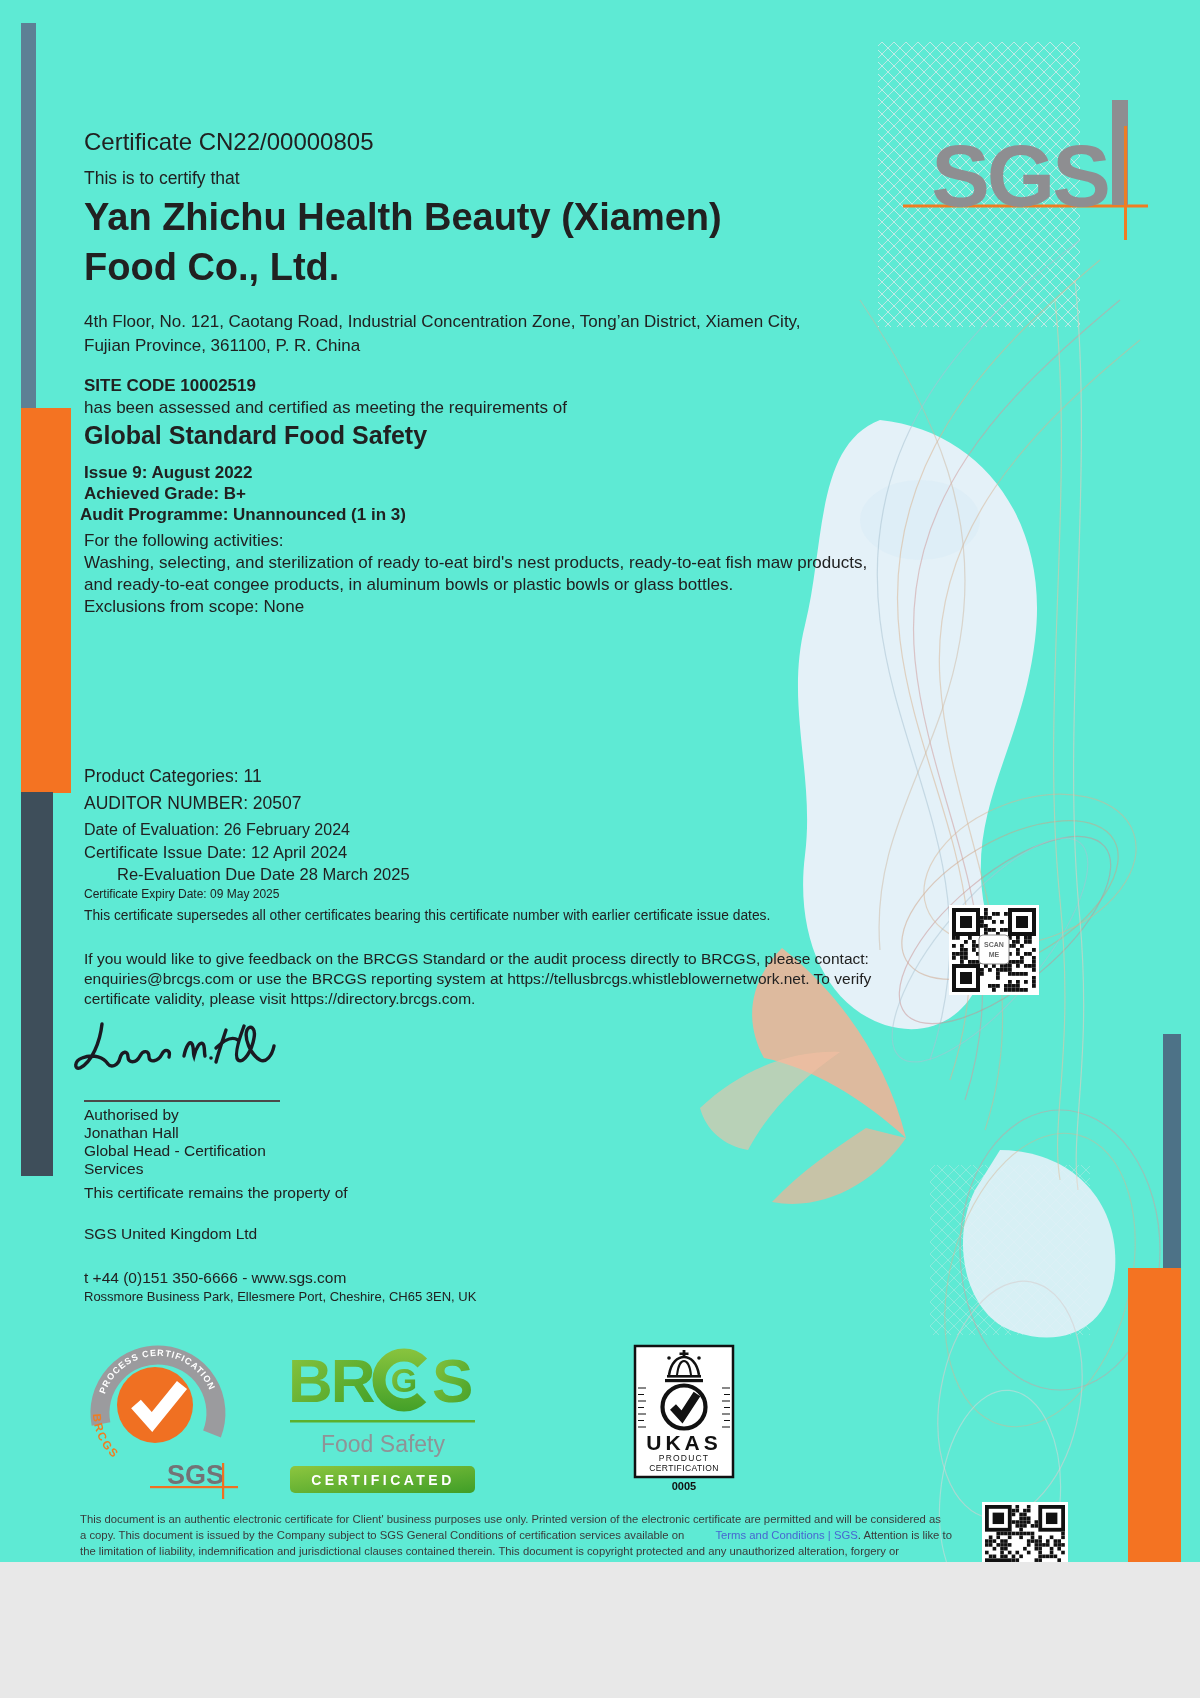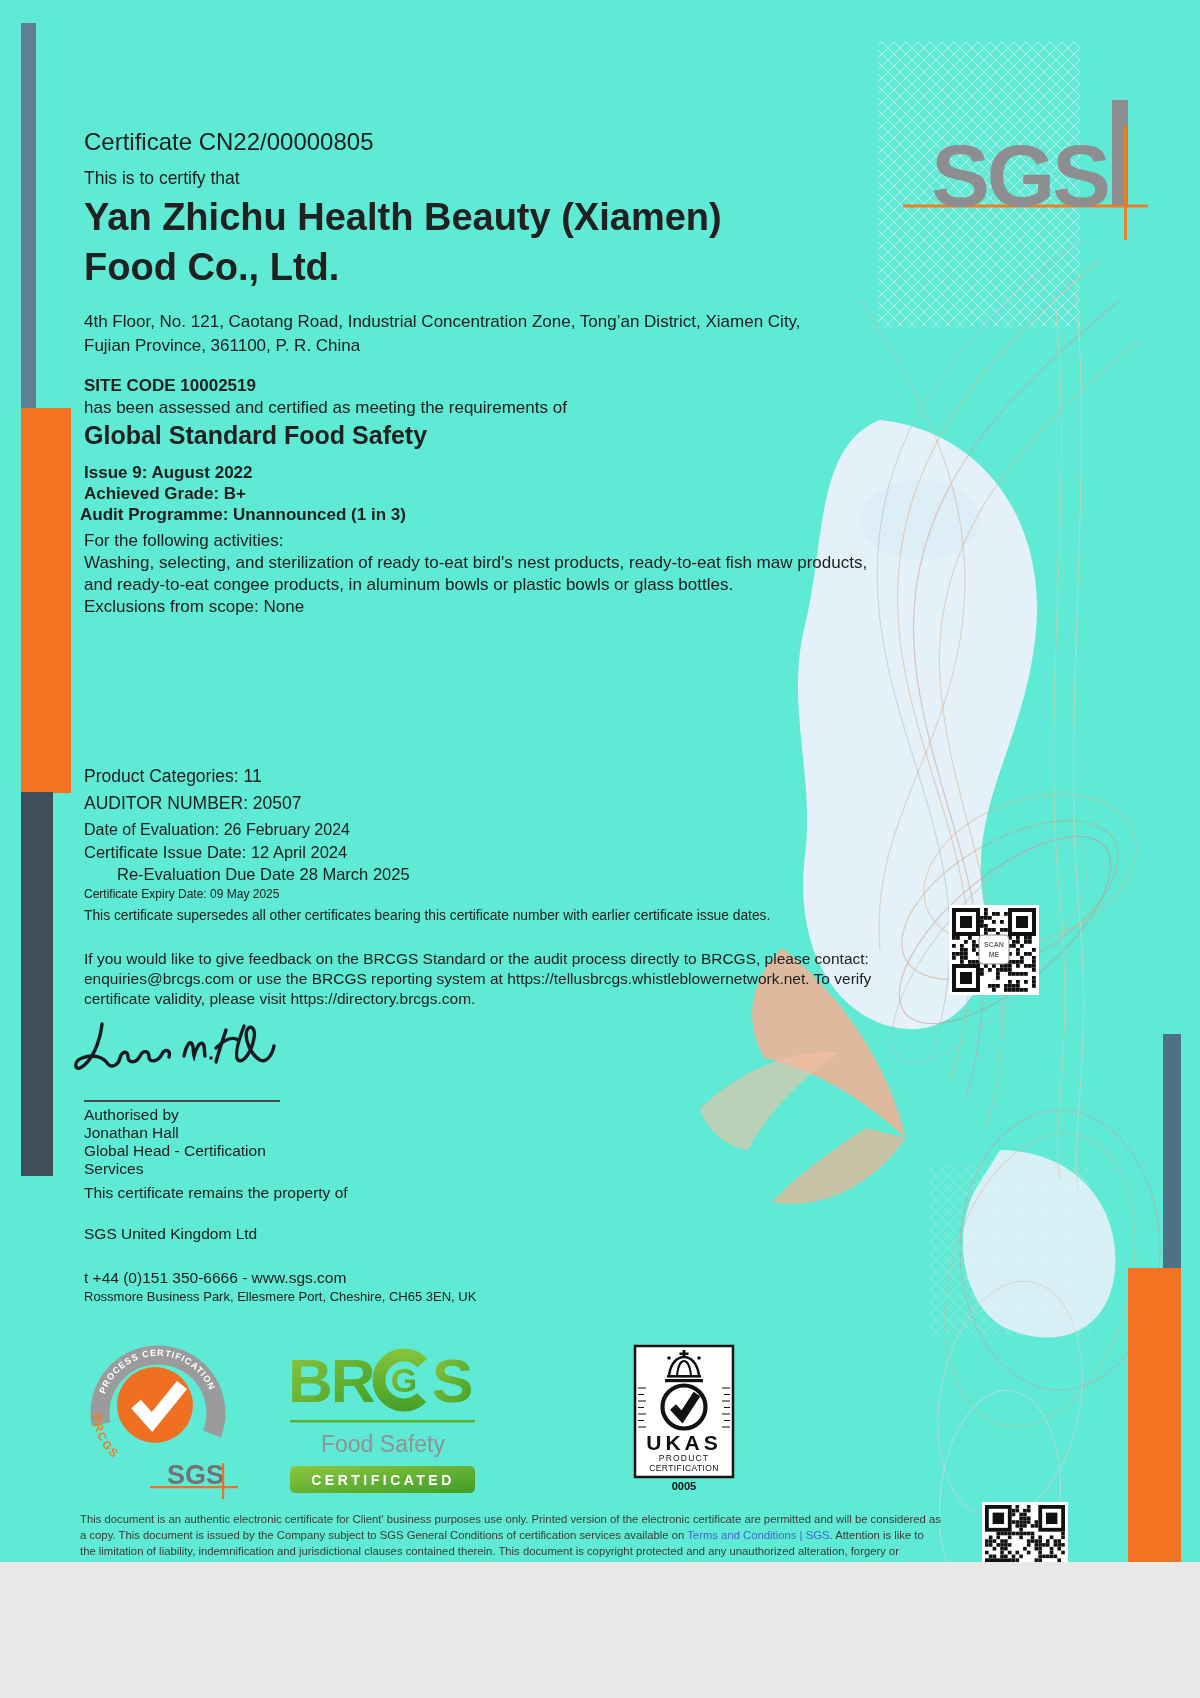--- a/index.html
+++ b/index.html
@@ -3,21 +3,21 @@
 <meta charset="utf-8">
 <style>
   html,body{margin:0;padding:0;background:#e8e8e8;}
   .page{position:relative;width:1200px;height:1562px;background:#5eead4;margin:0 auto;
         font-family:"Liberation Sans",sans-serif;color:#222;overflow:hidden;}
   .abs{position:absolute;}
   .bar{position:absolute;}
   .t{font-family:"Liberation Sans",sans-serif;color:#212121;white-space:nowrap;}
   .b{font-weight:bold;}
   .fine{font-size:11.3px;line-height:16px;color:#3a3a3a;white-space:nowrap;}
-  .link{color:#4666d1;}
+  .link{color:#4666d1;margin-left:28px;}
   svg text{font-family:"Liberation Sans",sans-serif;}
 </style>
 </head>
 <body>
 
 <div class="page">
 
   <svg class="abs" style="left:0;top:0;" width="1200" height="1698" viewBox="0 0 1200 1698">
     <defs>
       <pattern id="hatch" width="12" height="12" patternUnits="userSpaceOnUse">

